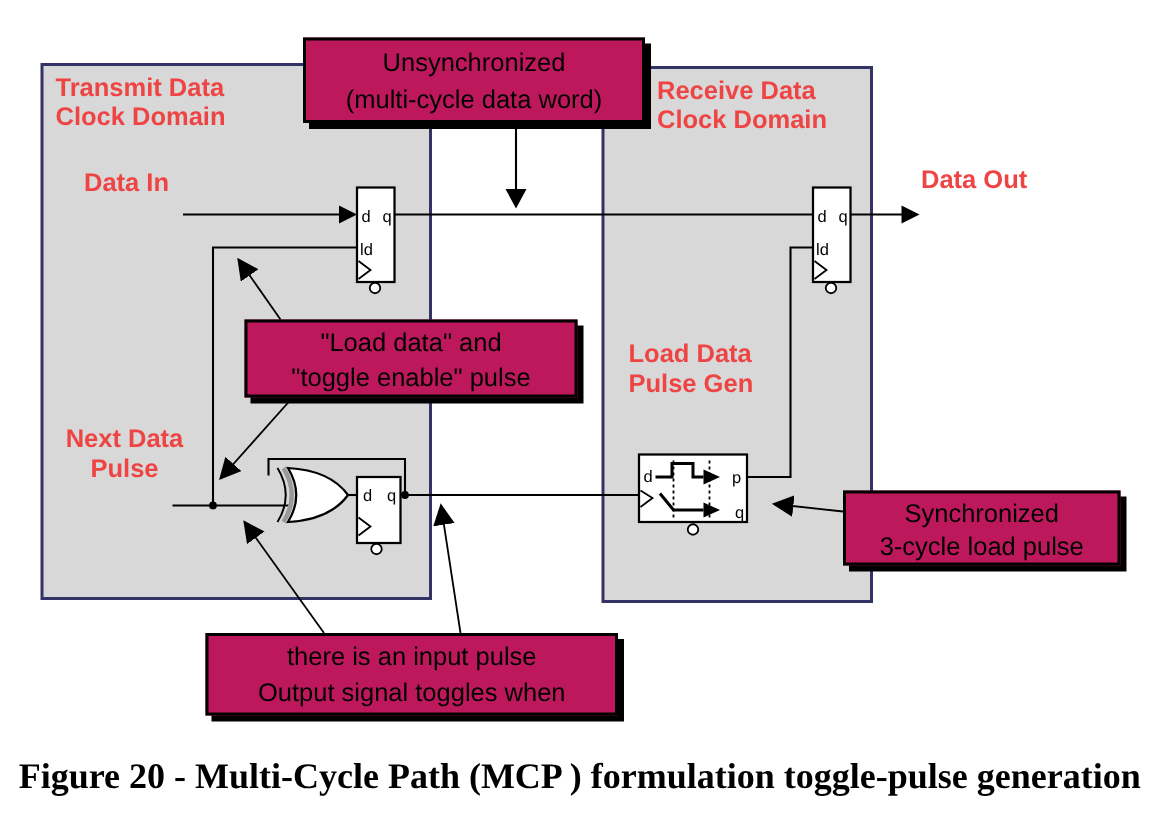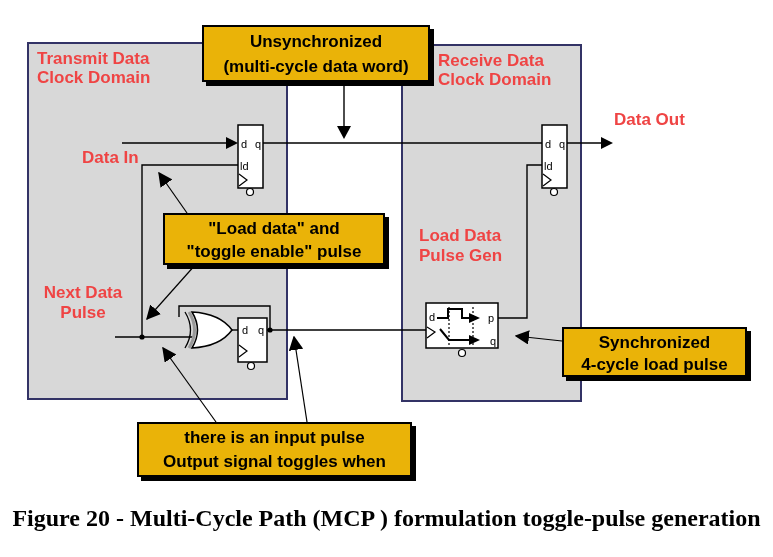--- a/index.html
+++ b/index.html
@@ -6,32 +6,32 @@
   .canvas{
     position:relative;width:773px;height:557px;background:#ffffff;
     font-family:"Liberation Sans",sans-serif;overflow:hidden;
   }
   svg{position:absolute;left:0;top:0;}
   .lbl{
     position:absolute;font-weight:bold;font-size:17px;line-height:19px;
     color:#ef4444;white-space:nowrap;
   }
   .callout{
-    position:absolute;box-sizing:border-box;background:#eab308;
+    position:absolute;box-sizing:border-box;background:#be185d;
     border:2px solid #000;box-shadow:4px 4px 0 #000;
-    text-align:center;font-weight:bold;color:#000;
+    text-align:center;font-weight:normal;color:#000;
   }
   .callout .cl{white-space:nowrap;}
   #co-unsync{left:202px;top:25px;width:228px;height:57px;font-size:17px;line-height:25px;padding-top:2px;}
   #co-loadtoggle{left:163px;top:213px;width:222px;height:52px;font-size:17px;line-height:23px;padding-top:2px;}
   #co-sync{left:562px;top:327px;width:185px;height:50px;font-size:17px;line-height:22px;padding-top:3px;}
   #co-output{left:137px;top:422px;width:275px;height:55px;font-size:17px;line-height:24px;padding-top:2px;}
   #lbl-transmit{left:37px;top:49px;}
   #lbl-receive{left:438px;top:51px;}
-  #lbl-datain{left:82px;top:112px;margin-top:36px;}
+  #lbl-datain{left:56px;top:112px;}
   #lbl-dataout{left:614px;top:110px;}
   #lbl-nextdata{left:35px;top:283px;width:96px;text-align:center;line-height:20px;}
   #lbl-pulsegen{left:419px;top:226px;line-height:20px;}
   .caption{
     position:absolute;left:0;top:505px;width:773px;text-align:center;
     font-family:"Liberation Serif",serif;font-weight:bold;font-size:24px;color:#000;
   }
 </style>
 </head>
 <body>
@@ -142,21 +142,21 @@
   <div class="callout" id="co-unsync">
     <div class="cl">Unsynchronized</div>
     <div class="cl">(multi-cycle data word)</div>
   </div>
   <div class="callout" id="co-loadtoggle">
     <div class="cl">"Load data" and</div>
     <div class="cl">"toggle enable" pulse</div>
   </div>
   <div class="callout" id="co-sync">
     <div class="cl">Synchronized</div>
-    <div class="cl">4-cycle load pulse</div>
+    <div class="cl">3-cycle load pulse</div>
   </div>
   <div class="callout" id="co-output">
     <div class="cl">there is an input pulse</div>
     <div class="cl">Output signal toggles when</div>
   </div>
 
   <div class="caption">Figure 20 - Multi-Cycle Path (MCP ) formulation toggle-pulse generation</div>
 
 </div>
 

